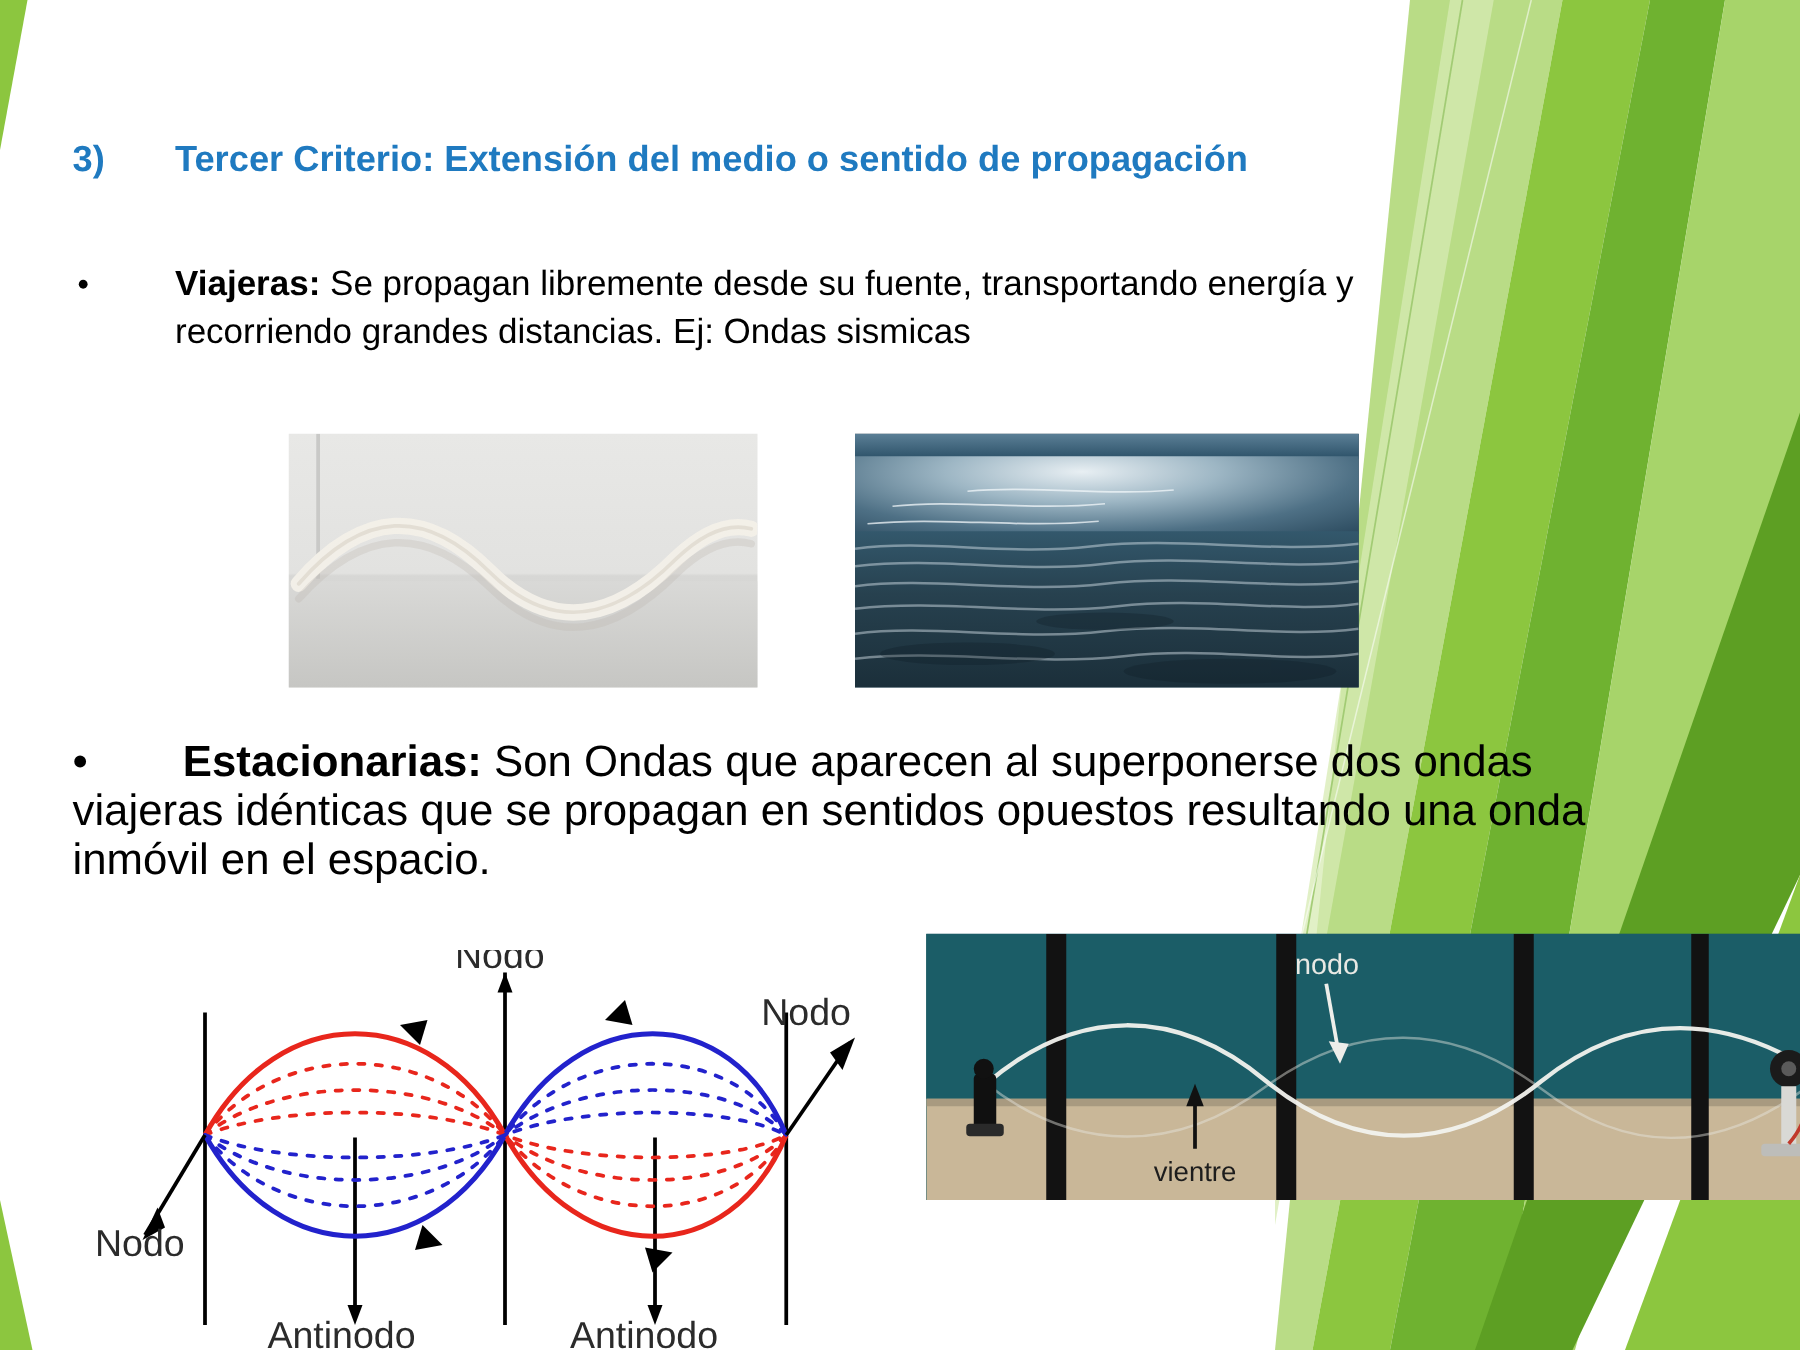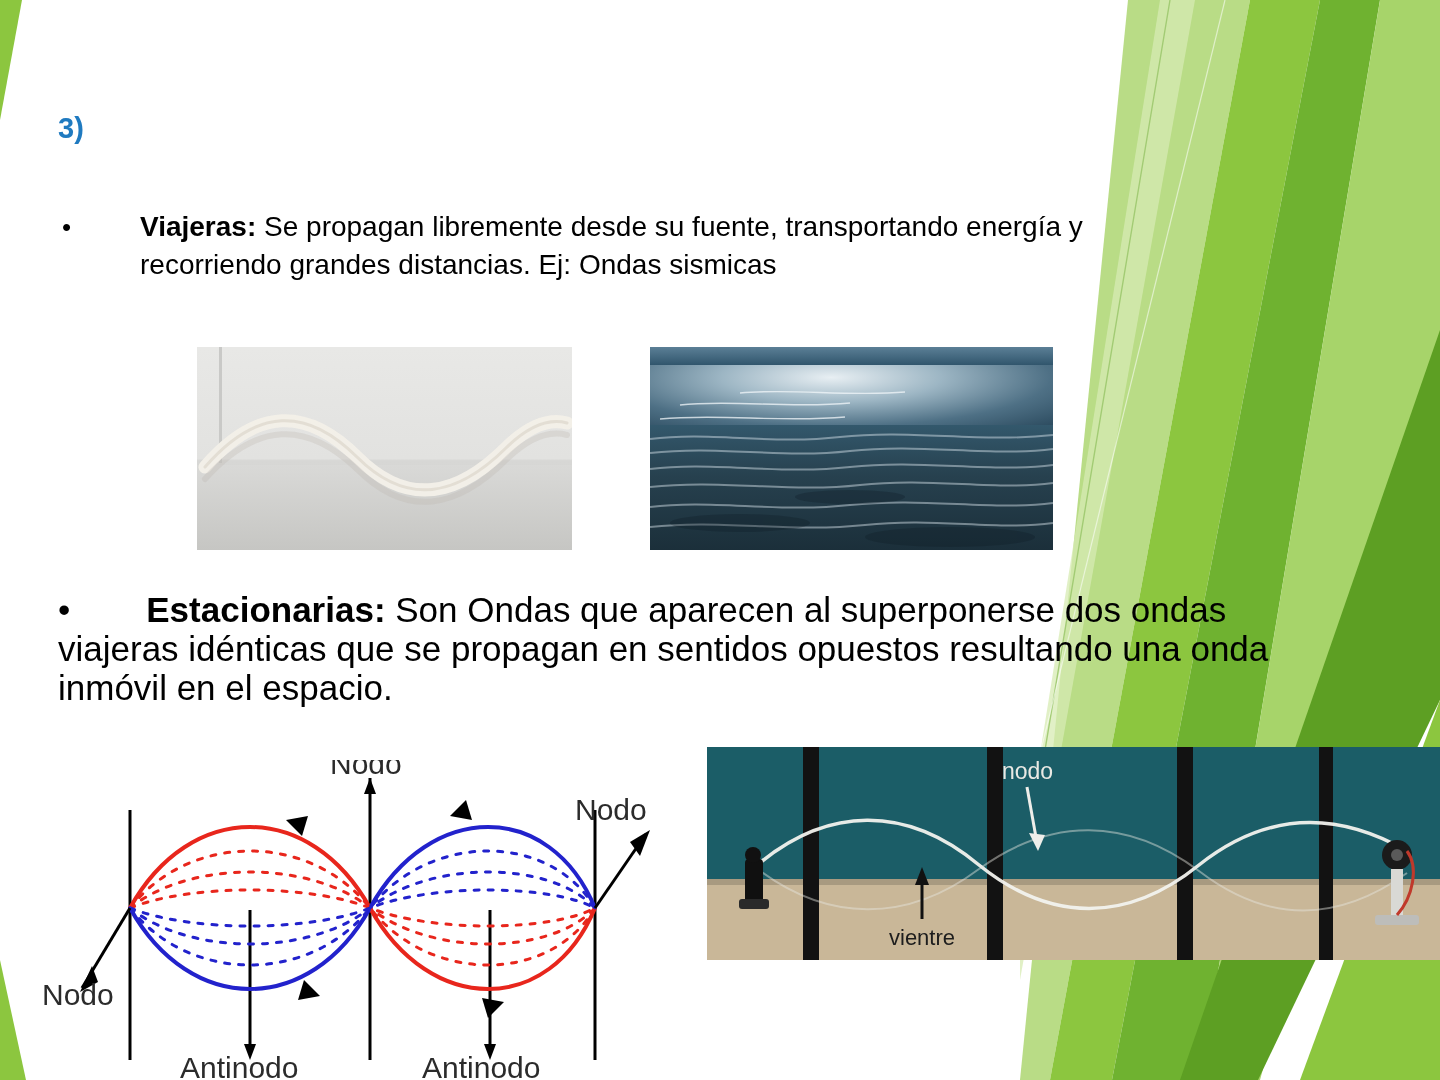--- a/index.html
+++ b/index.html
@@ -99,20 +99,21 @@
   #para-estacionarias .ind {
     display: inline-block;
     width: 76px;
   }
   #para-estacionarias b { font-weight: bold; }
 
   
   .photo {
     position: absolute;
     overflow: hidden;
+    margin-left: 34px;
   }
 
   
   #photo-rope {
     left: 197px;
     top: 347px;
     width: 375px;
     height: 203px;
     background: linear-gradient(to bottom, #e8e8e6 0%, #e2e2e0 55%, #d7d7d5 56%, #cfcfcd 100%);
   }
@@ -188,20 +189,21 @@
     <svg width="40" height="1080" viewBox="0 0 40 1080">
       <polygon points="0,0 22,0 0,120" fill="#8cc63f"></polygon>
       <polygon points="0,960 26,1080 0,1080" fill="#8cc63f"></polygon>
     </svg>
   </div>
 
   <div class="content">
 
     <div class="heading-row">
       <div class="heading-num">3)</div>
+      <div class="heading-text">Tercer Criterio: Extensión del medio o sentido de propagación</div>
     </div>
 
     <div class="bullet-row" id="bullet-viajeras">
       <div class="bullet-mark">•</div>
       <div class="bullet-body"><b>Viajeras:</b><span> Se propagan libremente desde su fuente, transportando energía y recorriendo grandes distancias. Ej: Ondas sismicas</span></div>
     </div>
 
     <div class="photo" id="photo-rope">
       <div class="wallline"></div>
       <div class="floor"></div>

